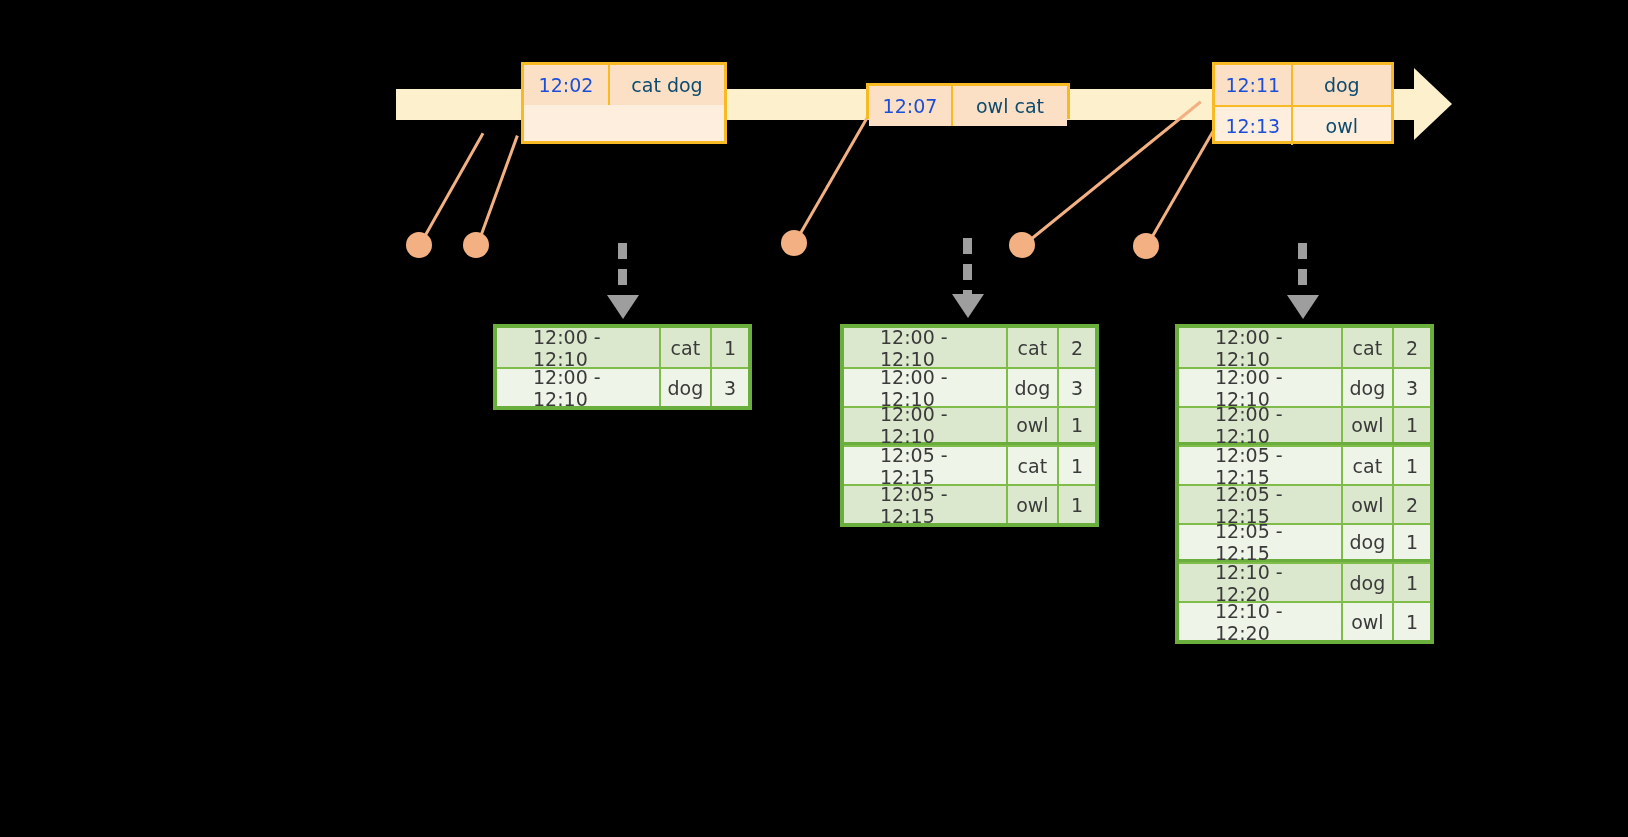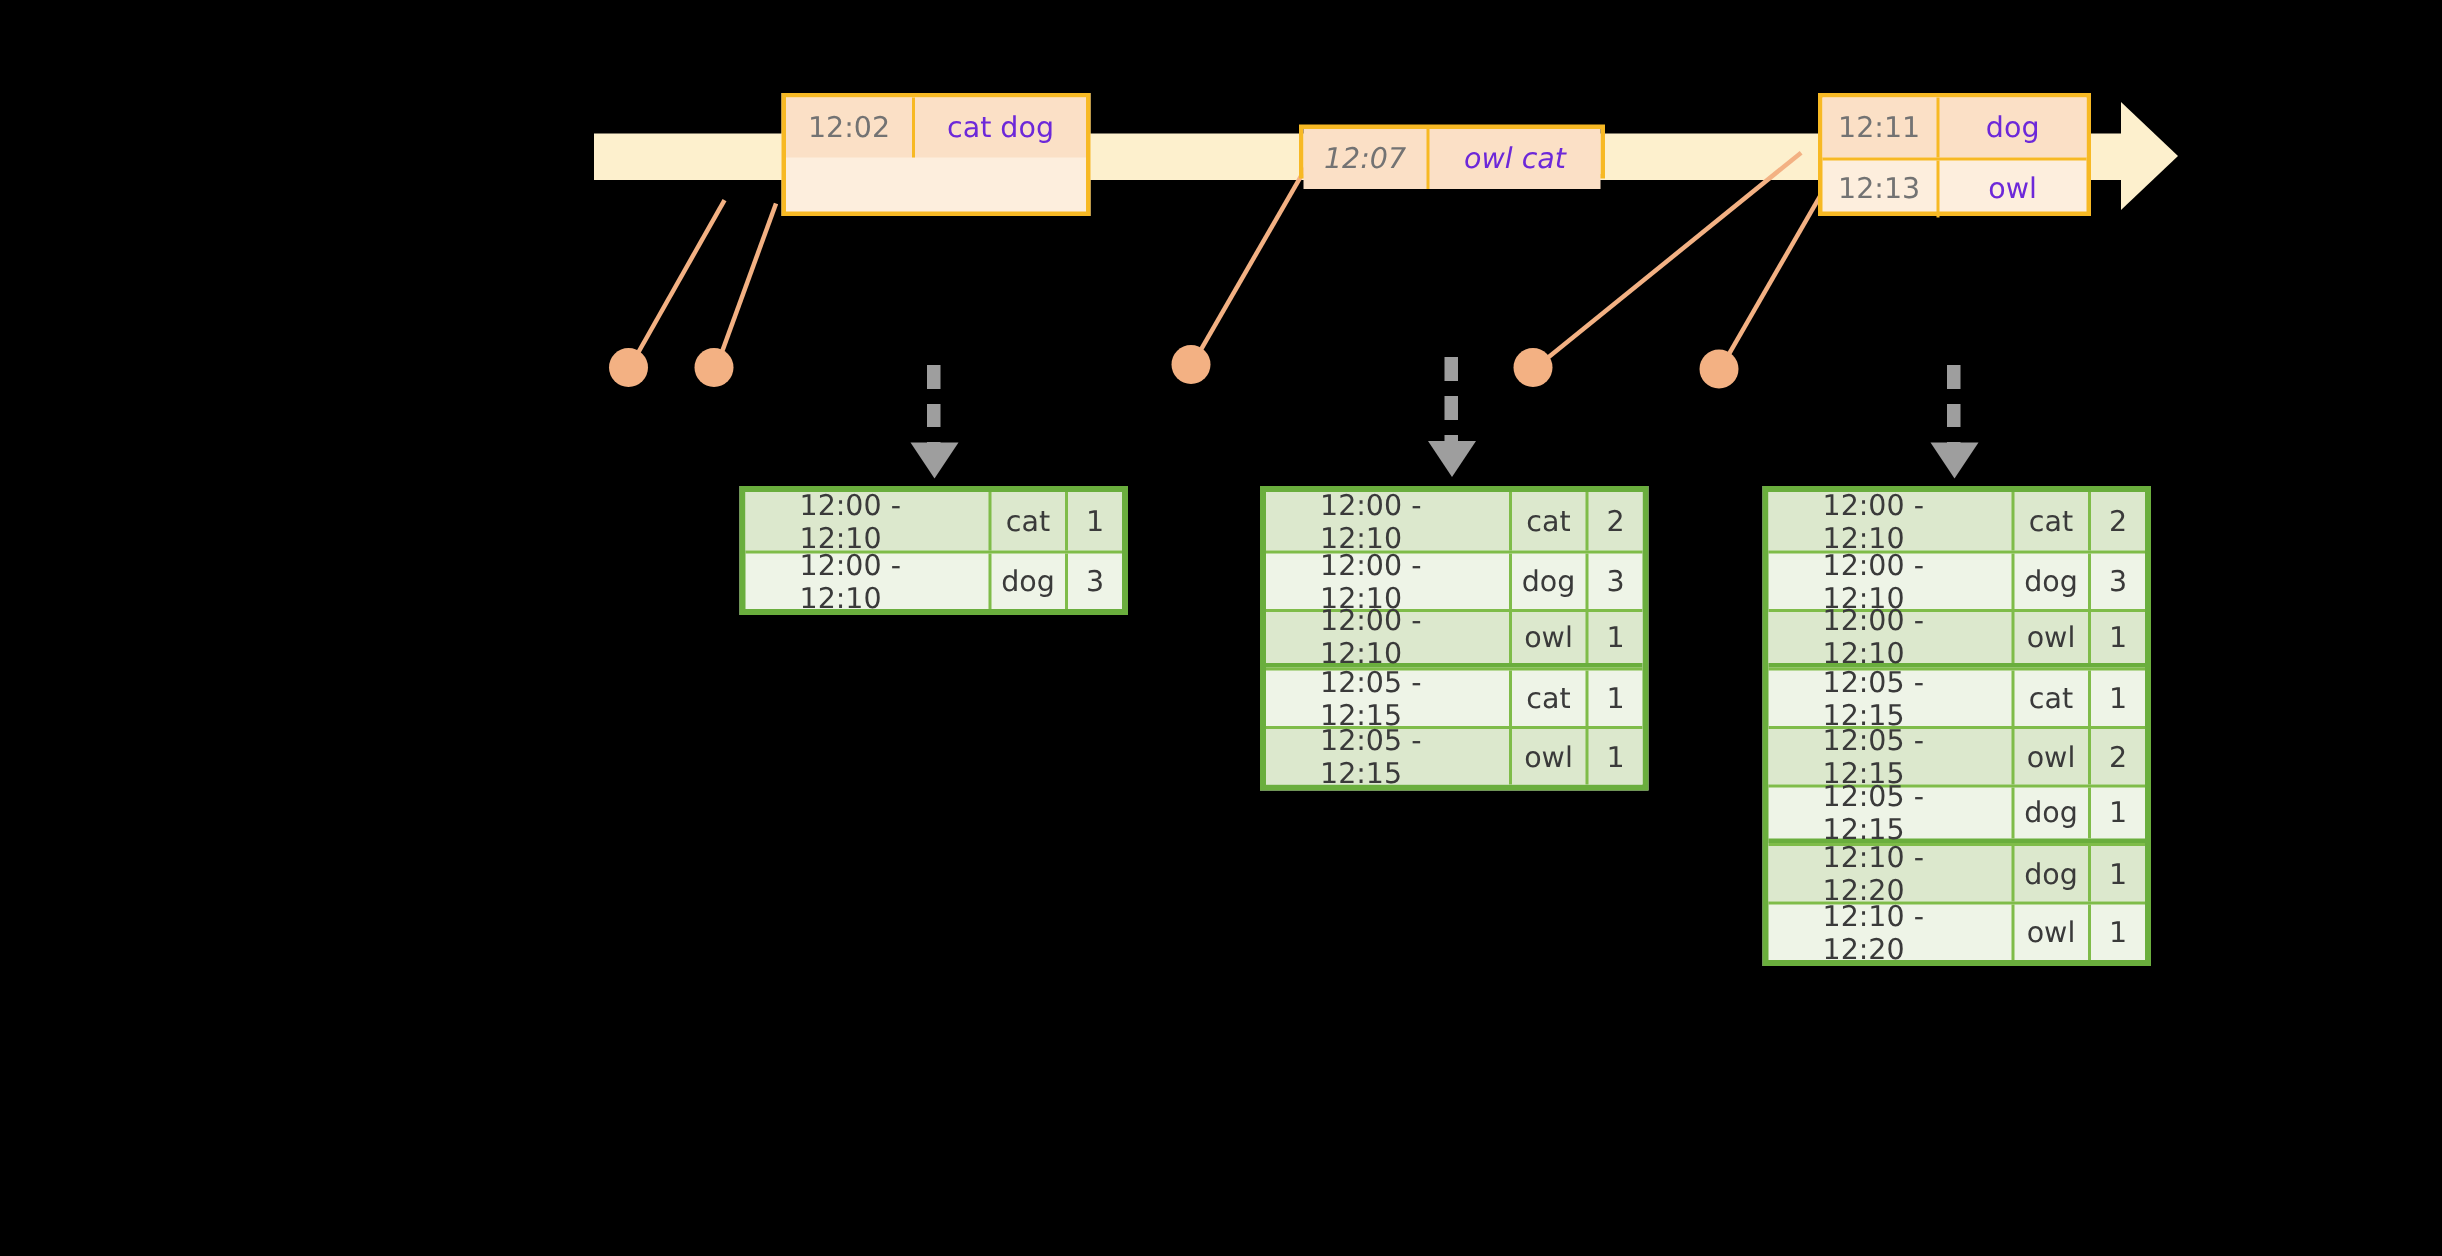--- a/index.html
+++ b/index.html
@@ -16,29 +16,29 @@
      border-left:38px solid #fdf0cd;}
 
   
   .evt-box{position:absolute;border:3px solid #f7b924;box-sizing:border-box;
            background:#fdeedd;}
   .evt-row{display:flex;height:40px;box-sizing:border-box;}
   .evt-row + .evt-row{border-top:2px solid #f7b924;}
   .evt-row.shade{background:#fbe0c6;}
   .evt-time{display:flex;align-items:center;justify-content:center;
             box-sizing:border-box;border-right:2px solid #f7b924;
-            font-size:19px;color:#737373;}
+            font-size:19px;color:#1d4ed8;}
   .evt-val{display:flex;align-items:center;justify-content:center;
-           box-sizing:border-box;font-size:19px;color:#6d28d9;}
+           box-sizing:border-box;font-size:19px;color:#0c4a6e;}
 
   #evt1{left:521px;top:62px;width:206px;height:82px;}
   #evt1 .evt-time{width:86px;}
   #evt1 .evt-val{width:114px;}
 
-  #evt2{left:866px;top:83px;width:204px;height:36px;font-style:italic;}
+  #evt2{left:866px;top:83px;width:204px;height:36px;}
   #evt2 .evt-time{width:84px;}
   #evt2 .evt-val{width:114px;}
 
   #evt3{left:1212px;top:62px;width:182px;height:82px;}
   #evt3 .evt-time{width:78px;}
   #evt3 .evt-val{width:99px;}
 
   
   .dot{position:absolute;width:26px;height:26px;border-radius:50%;
        background:#f3b183;}

